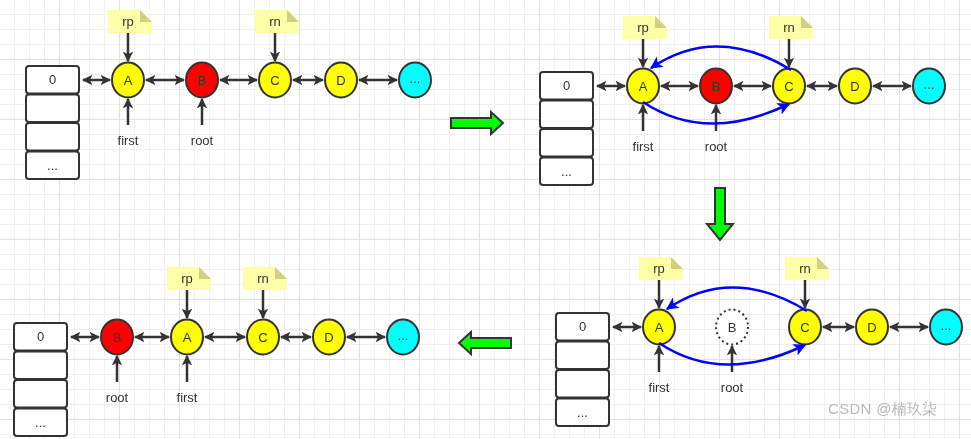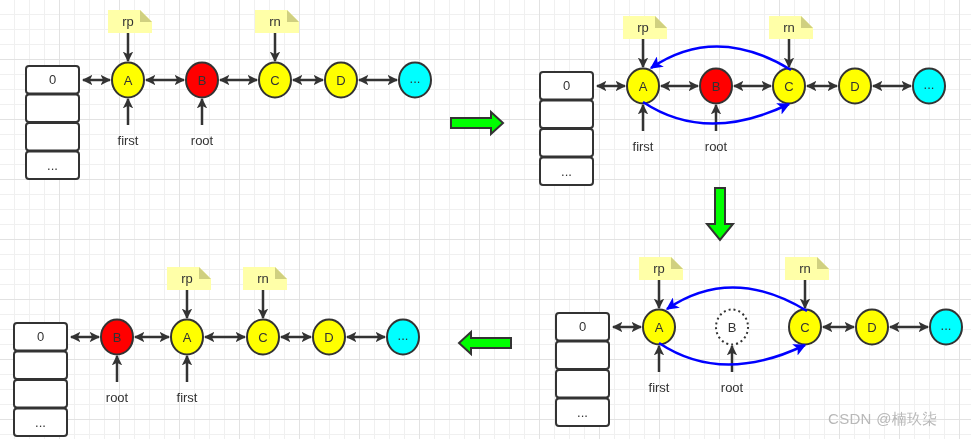--- a/index.html
+++ b/index.html
@@ -9,21 +9,21 @@
     background-image:
       linear-gradient(to right,#e2e2e2 1px,transparent 1px),
       linear-gradient(to bottom,#e2e2e2 1px,transparent 1px),
       linear-gradient(to right,#f0f0f0 1px,transparent 1px),
       linear-gradient(to bottom,#f0f0f0 1px,transparent 1px);
     background-size:60px 60px,60px 60px,15px 15px,15px 15px;
     background-position:-1px -1px,-1px -1px,-1px -1px,-1px -1px;}
   svg{position:absolute;left:0;top:0;}
   .lbl{font-size:13px;fill:#333;}
   .node-text{font-size:13px;fill:#333;}
-  .watermark{position:absolute;left:828px;top:410px;font-size:15px;color:#b8b8b8;letter-spacing:0.3px;}
+  .watermark{position:absolute;left:828px;top:400px;font-size:15px;color:#b8b8b8;letter-spacing:0.3px;}
 </style>
 </head>
 <body>
 
 <div id="canvas"></div>
 <svg id="diagram" width="971" height="439">
   <defs>
     <marker id="ah" viewBox="0 0 10 10" refX="9" refY="5" markerWidth="4.2" markerHeight="4.2" orient="auto-start-reverse">
       <path d="M0,0 L10,5 L0,10 L2.5,5 z" fill="#333"></path>
     </marker>

